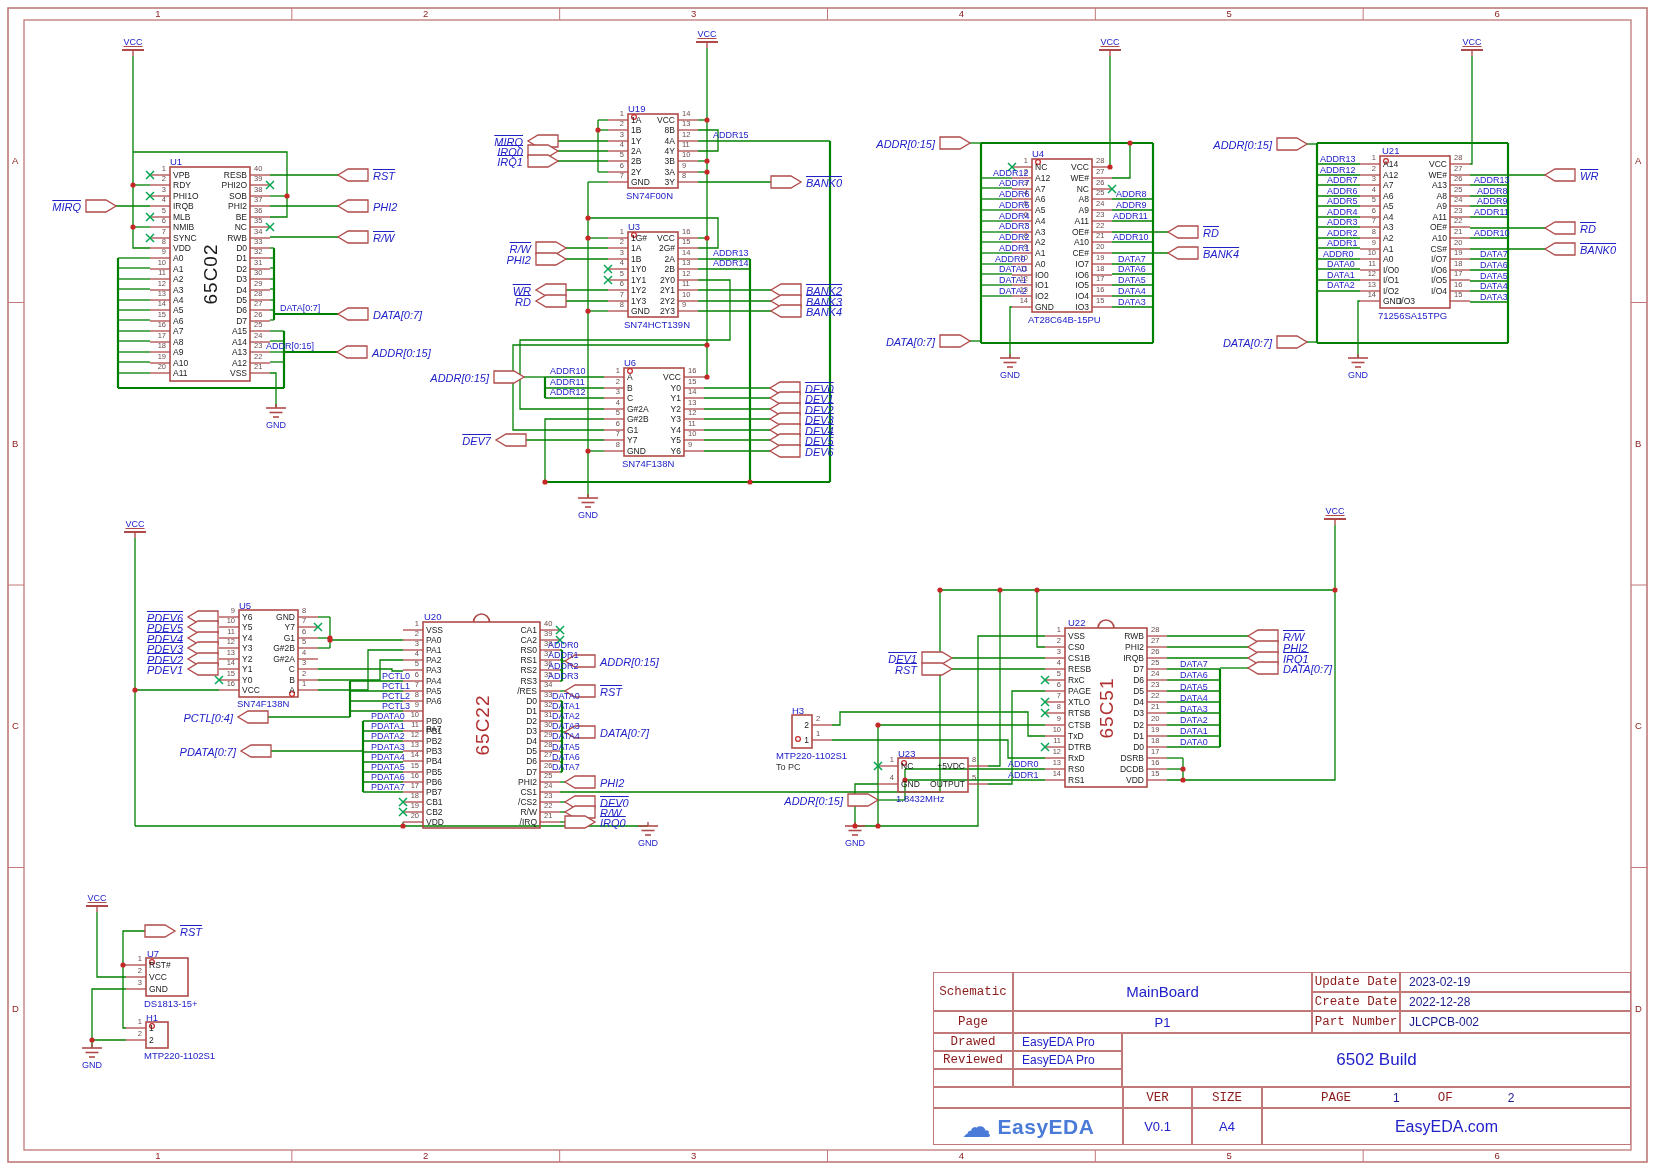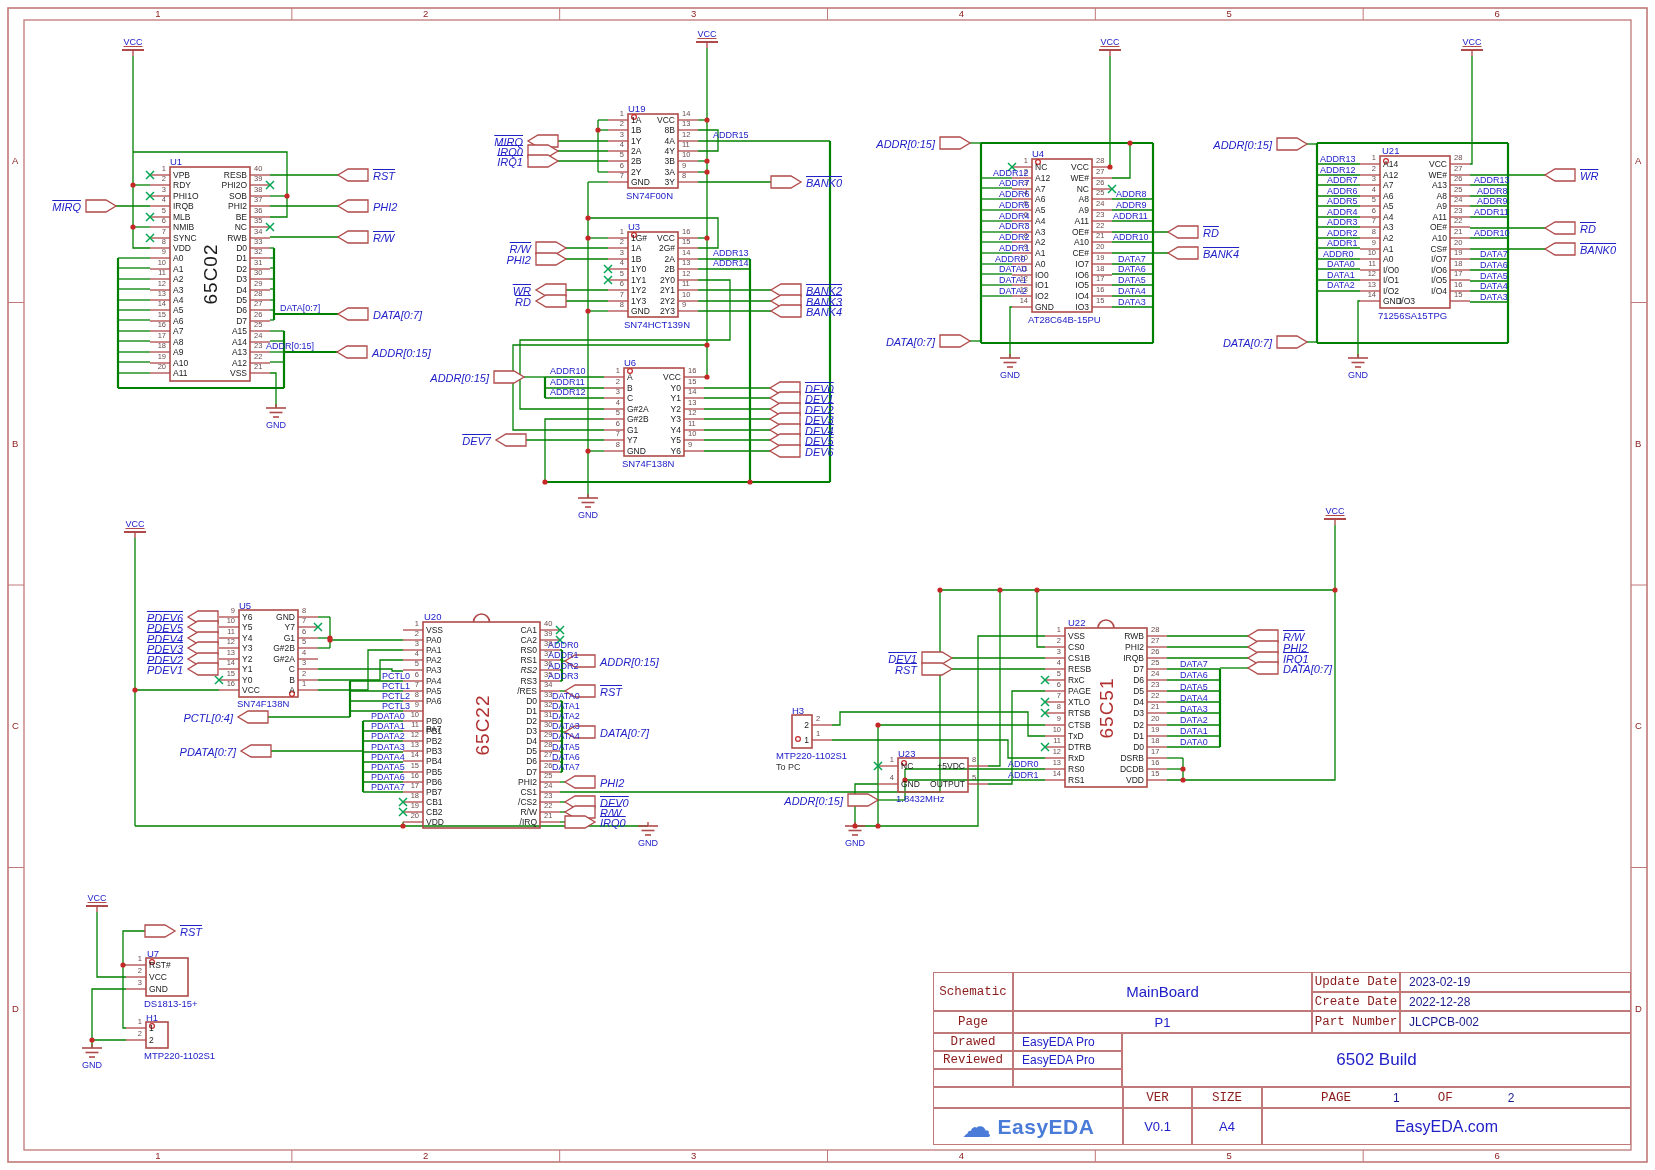--- a/index.html
+++ b/index.html
@@ -1126,21 +1126,21 @@
       <div class="t pname" style="left: 426px; top: 818px;">VDD</div>
       <div class="t pnum" style="left: 419px; top: 812px; transform: translateX(-100%);">20</div>
       <div class="t pname" style="left: 537px; top: 626px; transform: translateX(-100%);">CA1</div>
       <div class="t pnum" style="left: 544px; top: 620px;">40</div>
       <div class="t pname" style="left: 537px; top: 636px; transform: translateX(-100%);">CA2</div>
       <div class="t pnum" style="left: 544px; top: 630px;">39</div>
       <div class="t pname" style="left: 537px; top: 646px; transform: translateX(-100%);">RS0</div>
       <div class="t pnum" style="left: 544px; top: 640px;">38</div>
       <div class="t pname" style="left: 537px; top: 656px; transform: translateX(-100%);">RS1</div>
       <div class="t pnum" style="left: 544px; top: 650px;">37</div>
-      <div class="t pname" style="left: 537px; top: 666px; transform: translateX(-100%); font-style: italic;">RS2</div>
+      <div class="t pname" style="left: 537px; top: 666px; transform: translateX(-100%);">RS2</div>
       <div class="t pnum" style="left: 544px; top: 660px;">36</div>
       <div class="t pname" style="left: 537px; top: 677px; transform: translateX(-100%);">RS3</div>
       <div class="t pnum" style="left: 544px; top: 671px;">35</div>
       <div class="t pname" style="left: 537px; top: 687px; transform: translateX(-100%);">/RES</div>
       <div class="t pnum" style="left: 544px; top: 681px;">34</div>
       <div class="t pname" style="left: 537px; top: 697px; transform: translateX(-100%);">D0</div>
       <div class="t pnum" style="left: 544px; top: 691px;">33</div>
       <div class="t pname" style="left: 537px; top: 707px; transform: translateX(-100%);">D1</div>
       <div class="t pnum" style="left: 544px; top: 701px;">32</div>
       <div class="t pname" style="left: 537px; top: 717px; transform: translateX(-100%);">D2</div>

